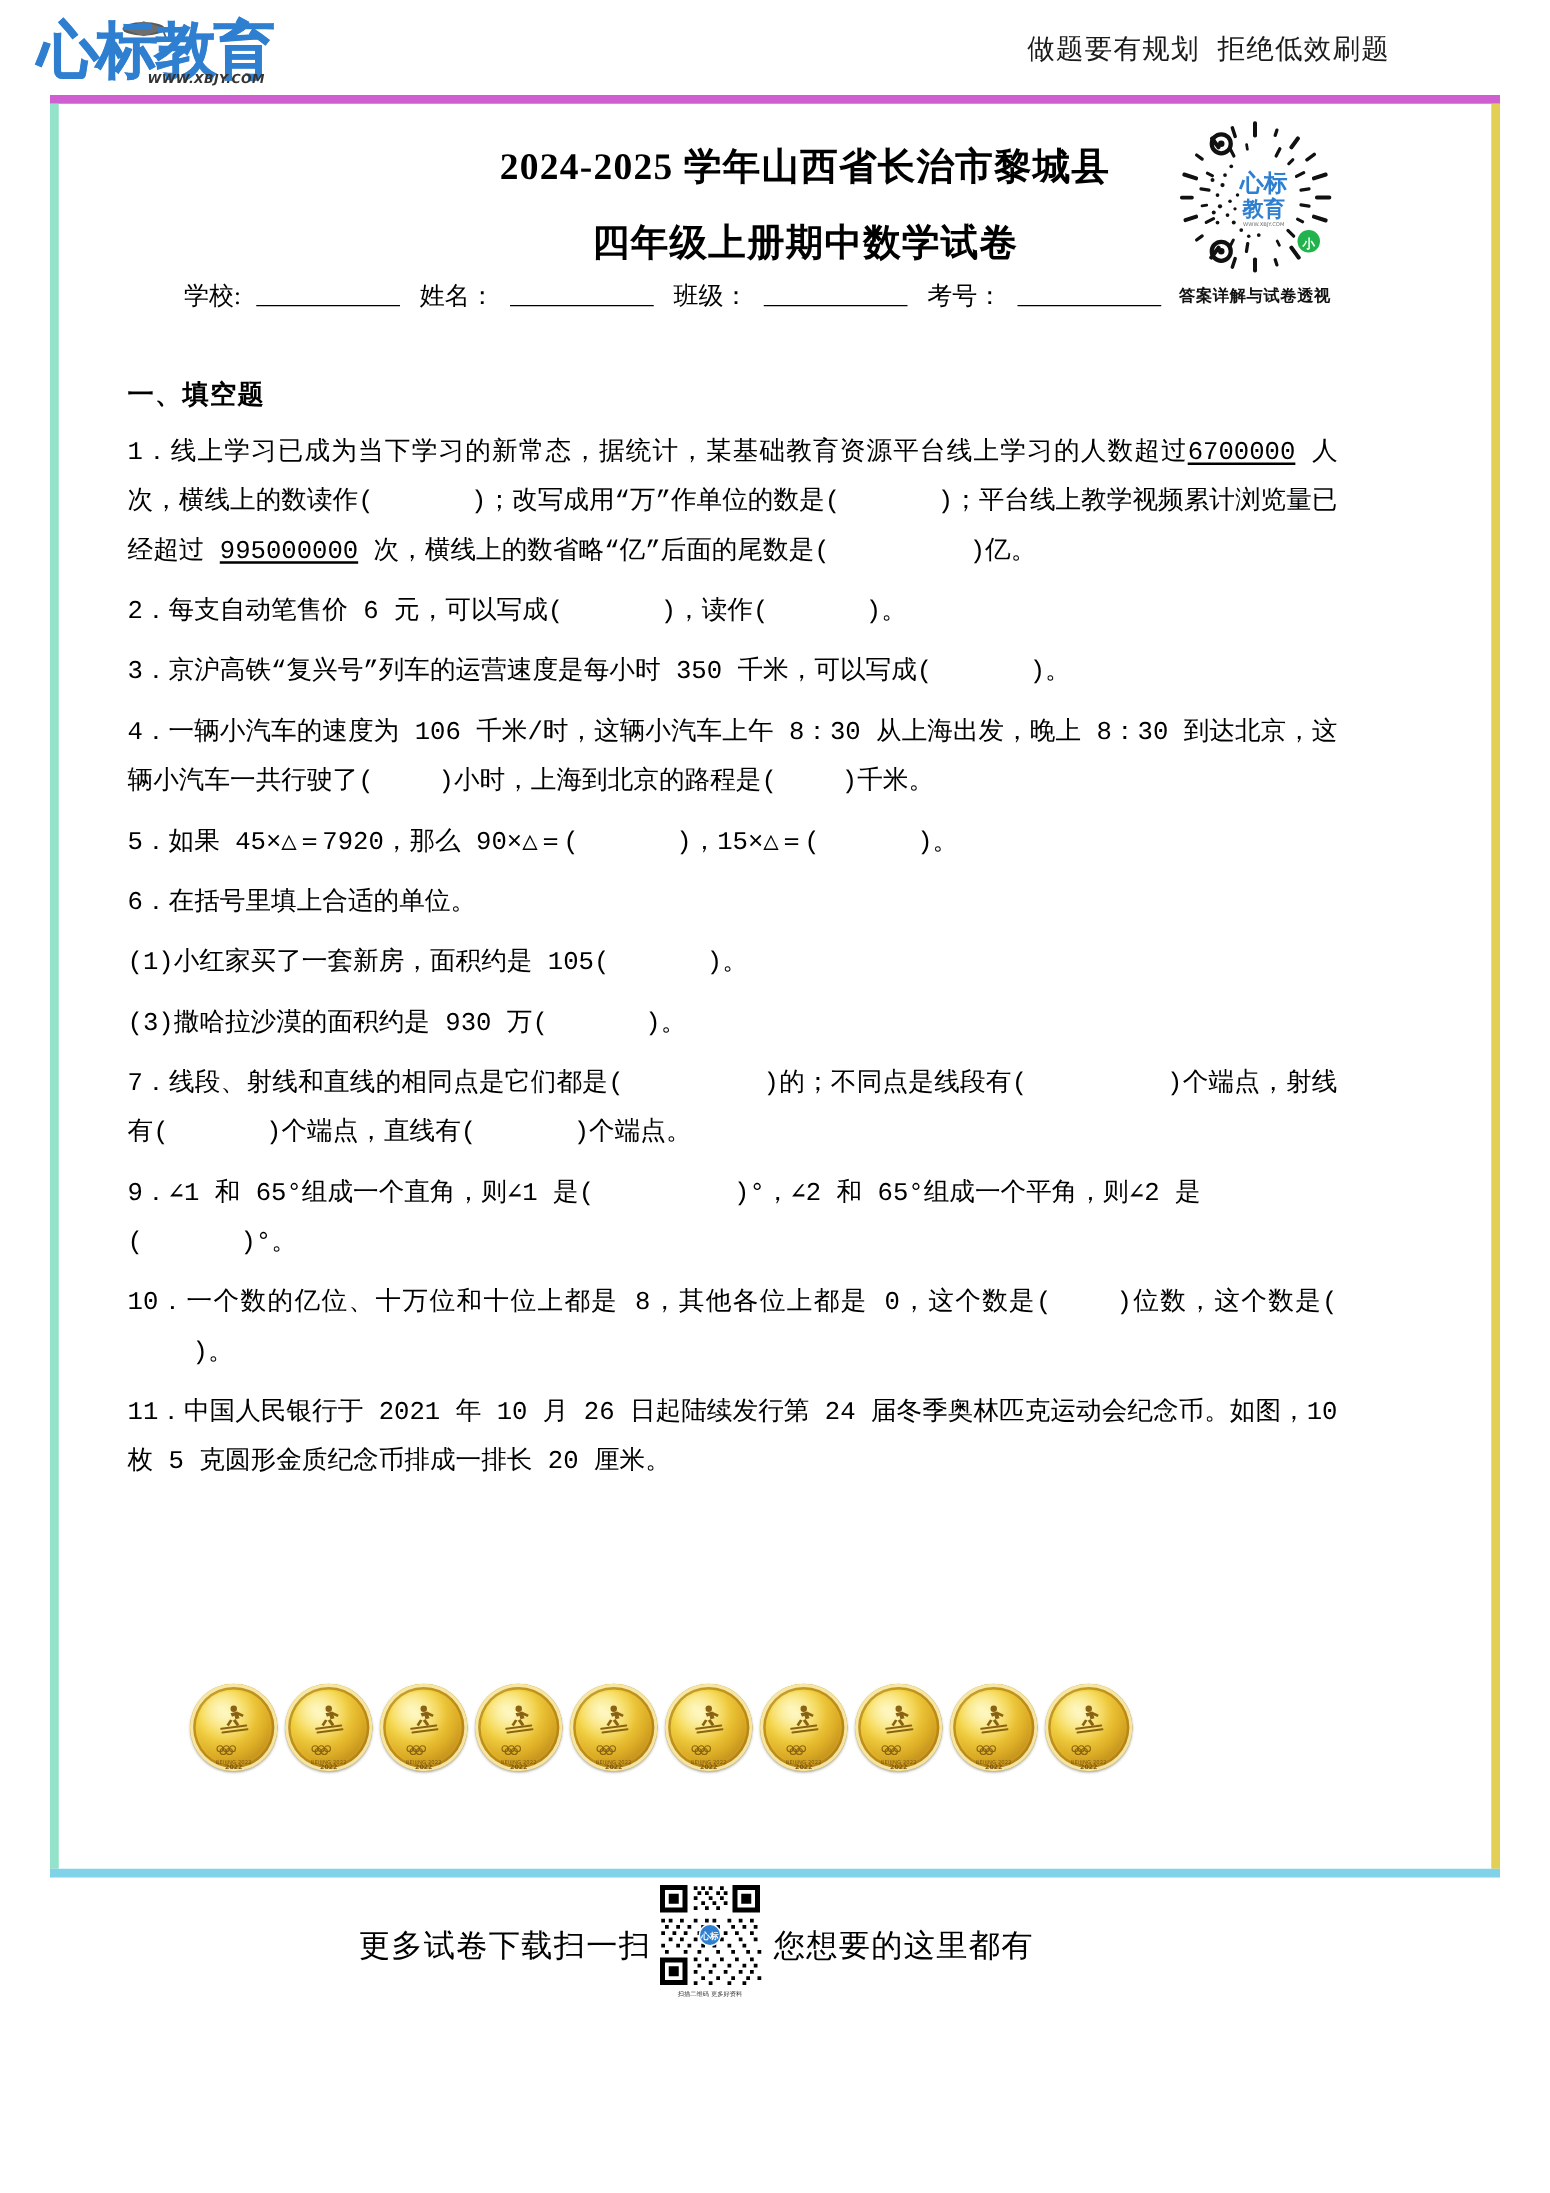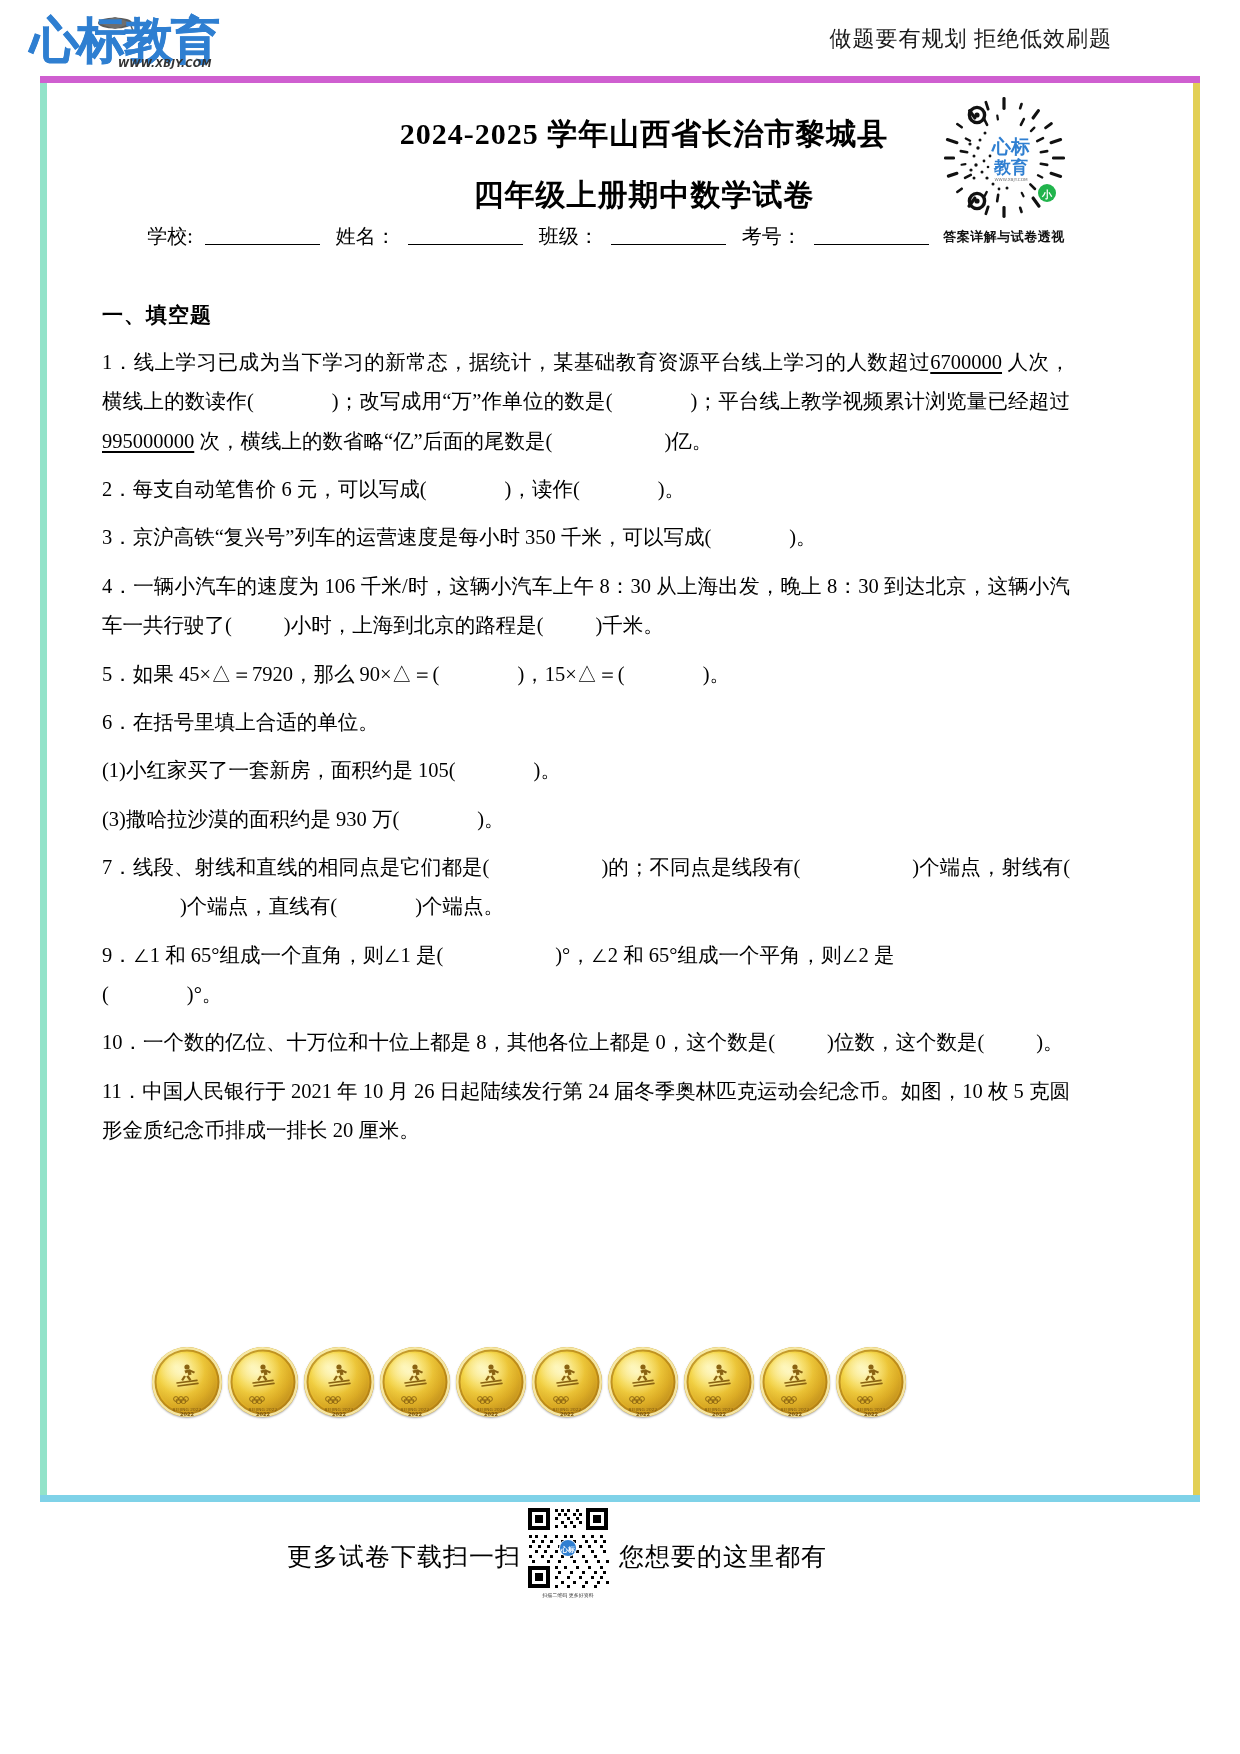--- a/index.html
+++ b/index.html
@@ -51,21 +51,21 @@
   }
   .logo-cap {
     position: absolute;
     left: 64px; top: 0px;
     width: 42px; height: 19px;
   }
   #header-tagline {
     position: absolute;
     right: 24px; top: 24px;
     font-size: 22px;
-    font-family: Liberation Serif, serif;
+    font-family: Liberation Mono, monospace;
     color: #1a1a1a;
     letter-spacing: 1px;
     white-space: nowrap;
   }
 
   
   #frame-top {
     position: absolute;
     left: 40px; top: 76px;
     width: 1160px; height: 7px;
@@ -163,21 +163,21 @@
   }
   .section-heading {
     font-family: "DejaVu Sans", sans-serif;
     font-weight: bold;
     font-size: 21px;
     letter-spacing: 1px;
     margin: 0 0 14px 0;
   }
   .q {
     font-size: 20.5px;
-    font-family: Liberation Serif, serif;
+    font-family: Liberation Mono, monospace;
     line-height: 1.92;
     margin: 0 0 9px 0;
     text-align: justify;
     text-justify: inter-ideograph;
   }
   .q .num { letter-spacing: 0; }
   .u {
     text-decoration: underline;
     text-underline-offset: 3px;
   }

